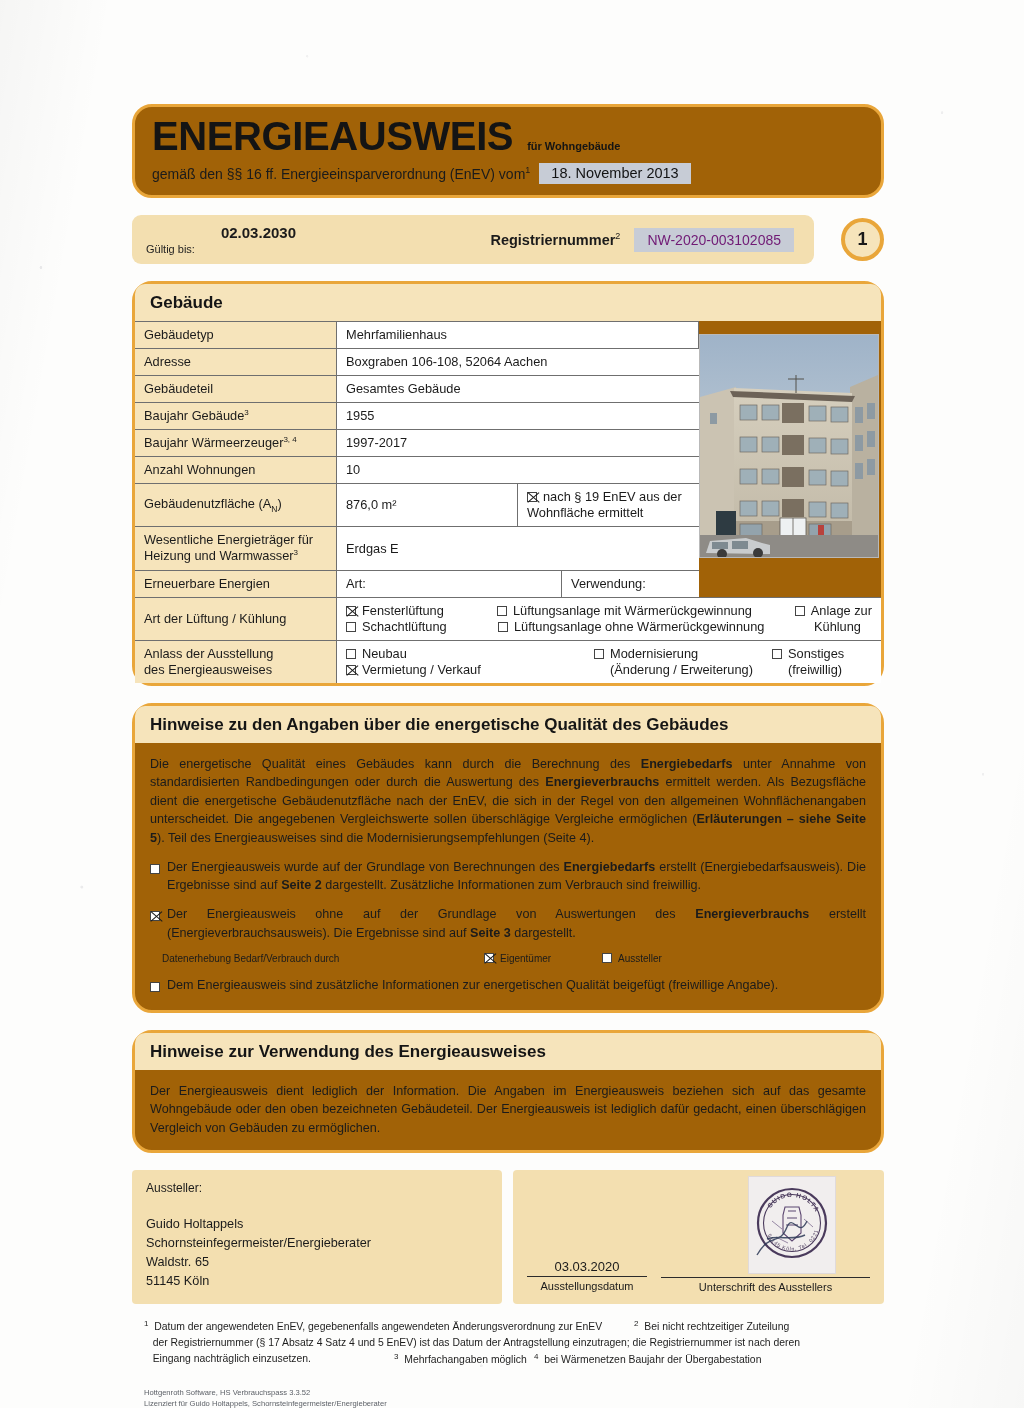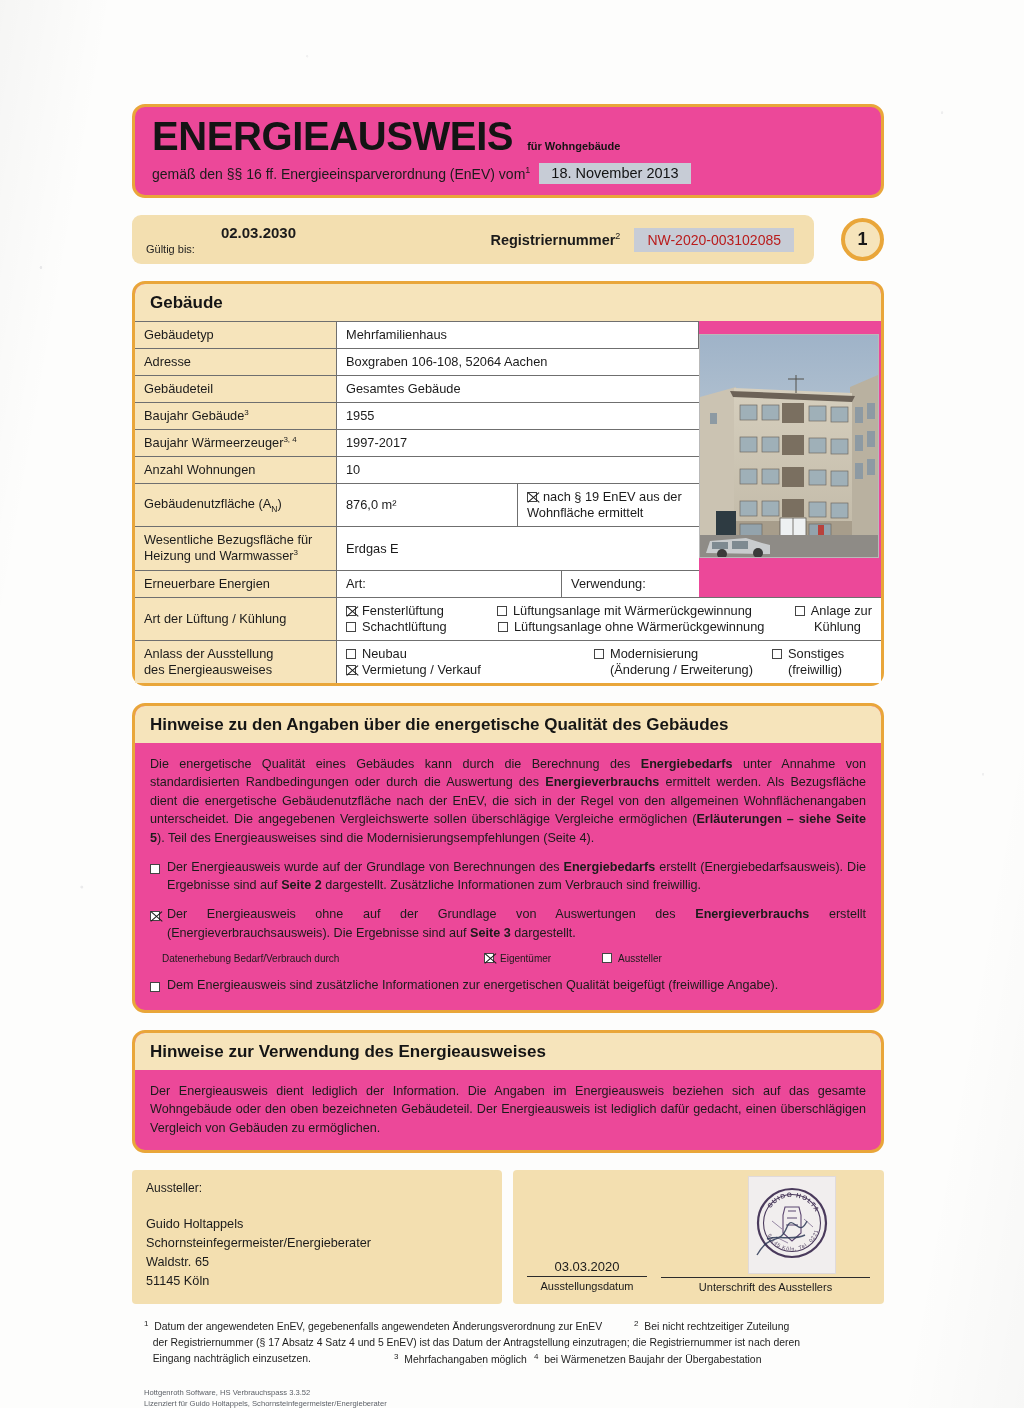--- a/index.html
+++ b/index.html
@@ -44,22 +44,22 @@
   .sheet {
     position: absolute;
     left: 132px;
     top: 104px;
     width: 752px;
   }
 
   
   .panel {
     border: 3px solid #e9a63a;
-    border-radius: 13px;
-    background: #ec4899;
+    border-radius: 20px;
+    background: #a16207;
     box-sizing: border-box;
   }
 
   
   .title-panel {
     padding: 9px 17px 11px 17px;
     position: relative;
   }
   .title-row {
     display: flex;
@@ -130,21 +130,21 @@
     font-weight: bold;
     margin-left: auto;
   }
   .reg-label .sup { font-size: 9px; vertical-align: super; font-weight: normal;}
   .reg-value {
     background: #c7ccd6;
     font-size: 14px;
     padding: 4px 13px;
     margin-left: 14px;
     margin-right: 6px;
-    color: #b91c1c;
+    color: #701a75;
   }
   .page-badge {
     position: absolute;
     right: 0;
     top: 3px;
     width: 43px;
     height: 43px;
     border-radius: 50%;
     border: 4px solid #e9a63a;
     background: #f6e4bb;
@@ -487,21 +487,21 @@
           <tr>
             <td class="lbl">Anzahl Wohnungen</td>
             <td colspan="2">10</td>
           </tr>
           <tr>
             <td class="lbl"><span>Gebäudenutzfläche (A</span><span class="sub">N</span><span>)</span></td>
             <td style="width:104px">876,0 m²</td>
             <td><span class="cb x"></span><span>nach § 19 EnEV aus der Wohnfläche ermittelt</span></td>
           </tr>
           <tr>
-            <td class="lbl"><span>Wesentliche Bezugsfläche für</span><br><span>Heizung und Warmwasser</span><span class="sup">3</span></td>
+            <td class="lbl"><span>Wesentliche Energieträger für</span><br><span>Heizung und Warmwasser</span><span class="sup">3</span></td>
             <td colspan="2">Erdgas E</td>
           </tr>
           <tr>
             <td class="lbl">Erneuerbare Energien</td>
             <td colspan="2" style="padding:0;border:none;">
               <table style="width:100%;border-collapse:collapse;table-layout:fixed;">
                 <tbody>
                       <tr>
                   <td style="border:1px solid #6f6f6f;border-top:none;border-left:none;border-bottom:none;padding:5px 9px;width:57%;"><span>Art:</span> <span></span></td>
                   <td style="border:none;padding:5px 9px;"><span>Verwendung:</span> <span></span></td>

